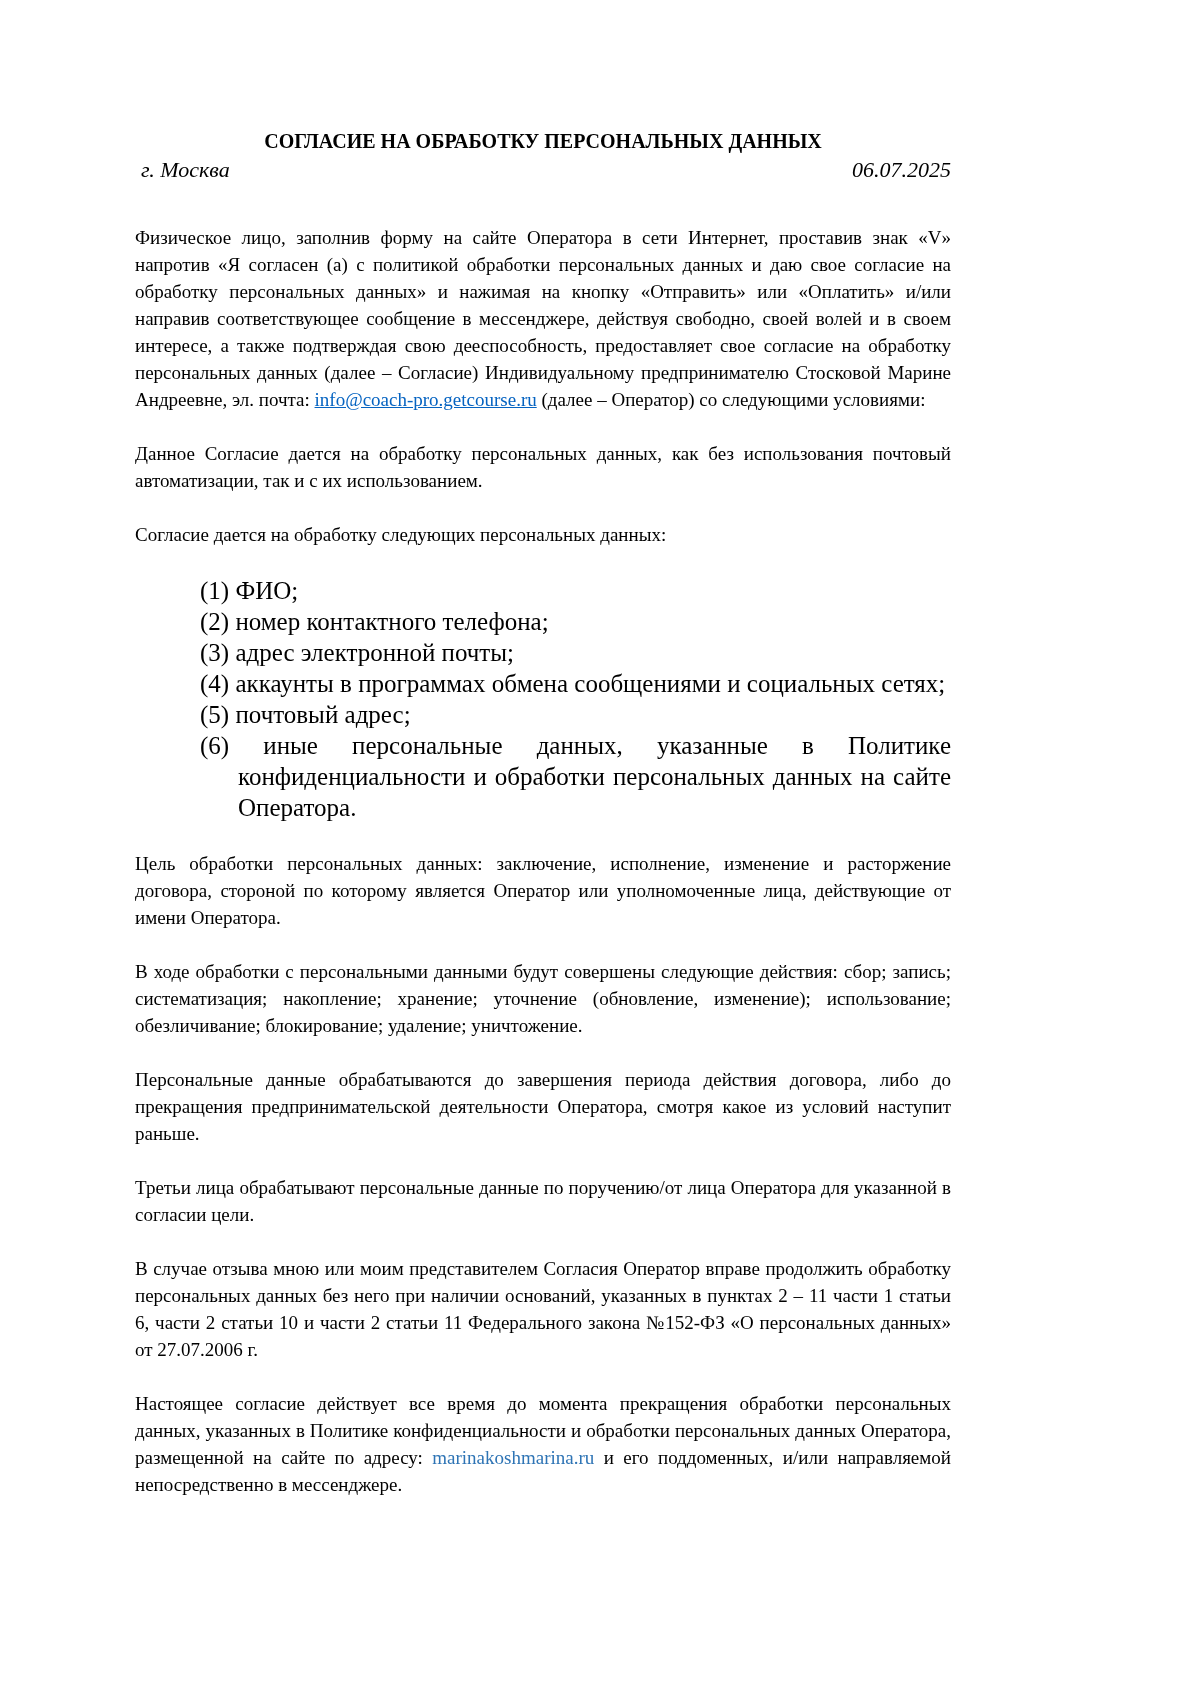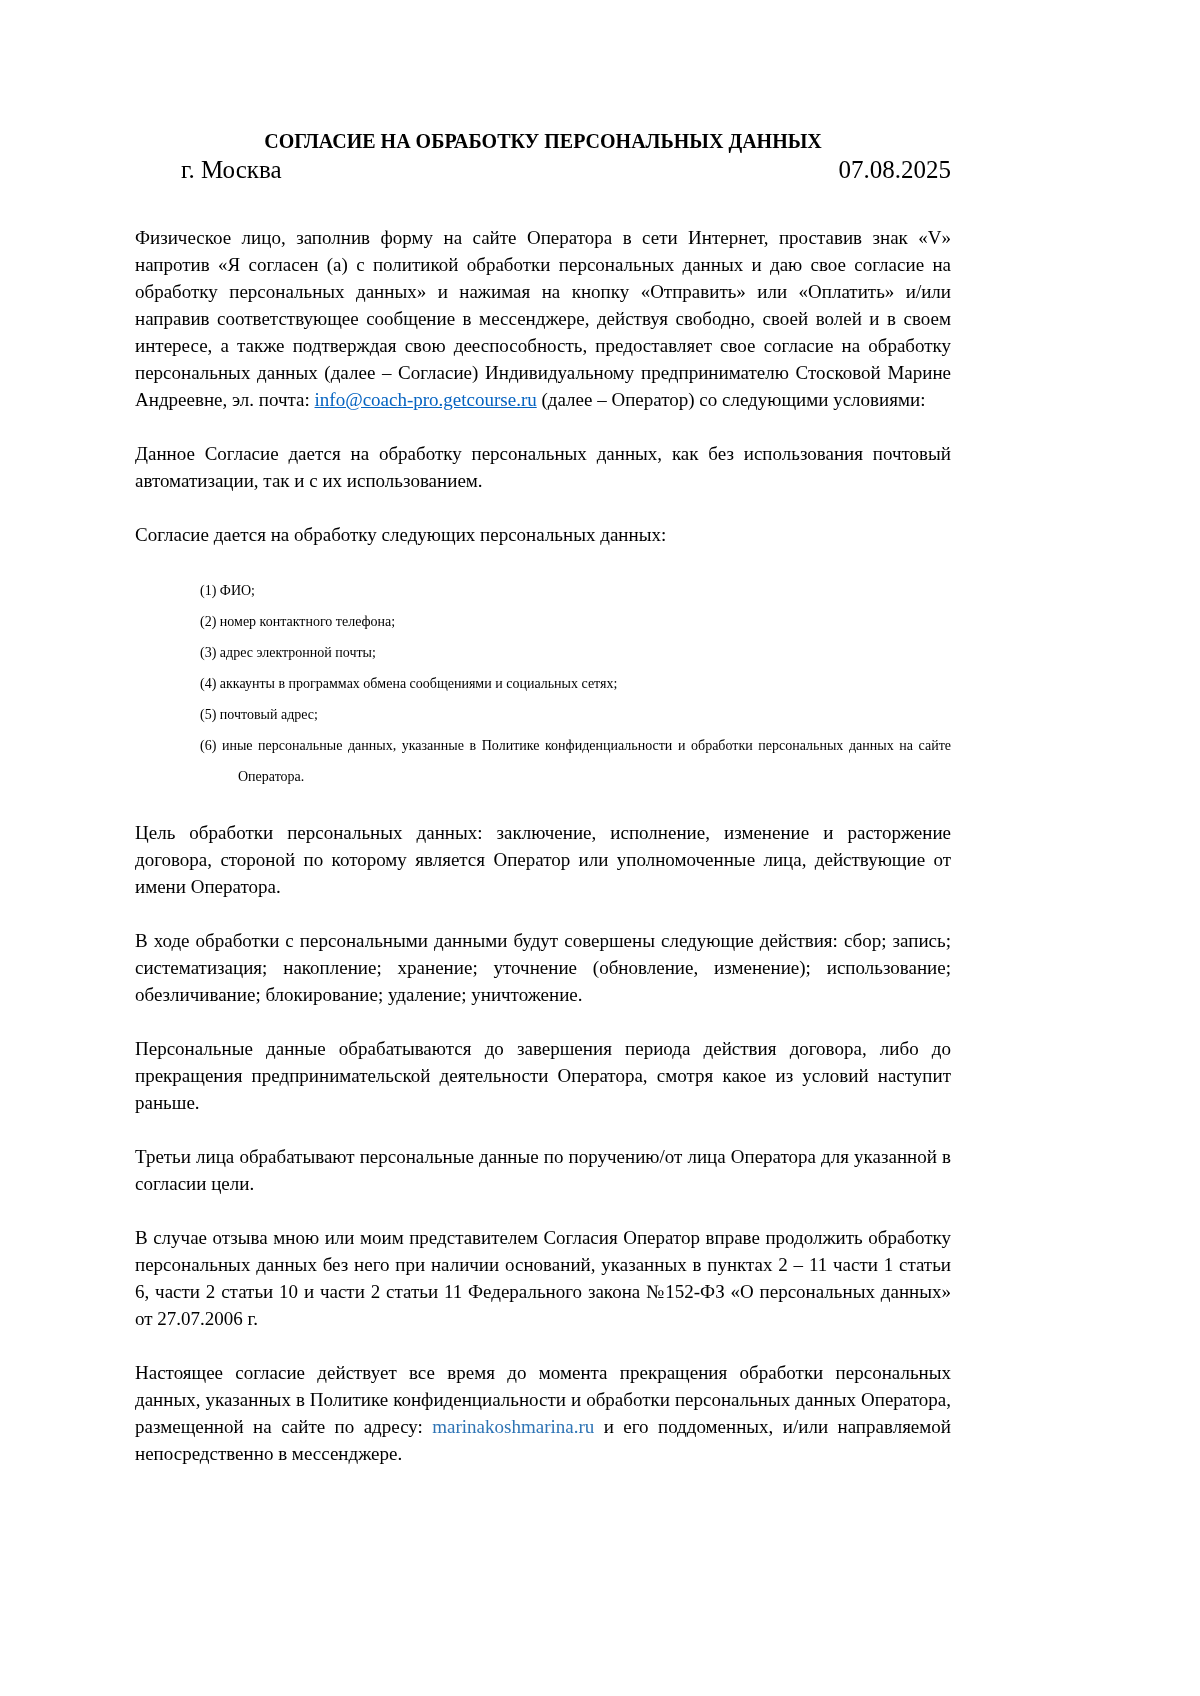--- a/index.html
+++ b/index.html
@@ -24,38 +24,38 @@
   .doc-title {
     text-align: center;
     font-weight: bold;
     font-size: 20px;
     line-height: 27px;
     margin: 0;
   }
   .place-date {
     display: flex;
     justify-content: space-between;
-    font-size: 25px;
+    font-style: italic;
+    font-size: 22px;
     line-height: 27px;
     margin-top: 1px;
-    margin-left: 40px;
   }
   .place-date .place { padding-left: 6px; }
   .body-text p {
     font-size: 19px;
     line-height: 27px;
     text-align: justify;
     margin: 27px 0;
   }
   .body-text p.first-para {
     margin-top: 41px;
   }
   .pd-list {
     margin: 20px 0 27px 65px;
-    font-size: 14px;
+    font-size: 25px;
     line-height: 31px;
   }
   .pd-list .list-item {
     padding-left: 38px;
     text-indent: -38px;
     text-align: justify;
   }
   a.email-link {
     color: var(--link-email, #0563C1);
     text-decoration: underline;
@@ -68,21 +68,21 @@
 </style>
 </head>
 <body style="background: rgb(255, 255, 255); color: rgb(0, 0, 0);">
 
 <div class="page">
 
   <h1 class="doc-title">СОГЛАСИЕ НА ОБРАБОТКУ ПЕРСОНАЛЬНЫХ ДАННЫХ</h1>
 
   <div class="place-date">
     <span class="place">г. Москва</span>
-    <span class="date">07.08.2025</span>
+    <span class="date">06.07.2025</span>
   </div>
 
   <div class="body-text">
 
     <p class="first-para"><span>Физическое лицо, заполнив форму на сайте Оператора в сети Интернет, проставив знак «V» напротив «Я согласен (а) с политикой обработки персональных данных и даю свое согласие на обработку персональных данных» и нажимая на кнопку «Отправить» или «Оплатить» и/или направив соответствующее сообщение в мессенджере, действуя свободно, своей волей и в своем интересе, а также подтверждая свою дееспособность, предоставляет свое согласие на обработку персональных данных (далее – Согласие) Индивидуальному предпринимателю Стосковой Марине Андреевне, эл. почта: </span><a class="email-link" href="#">info@coach-pro.getcourse.ru</a><span> (далее – Оператор) со следующими условиями:</span></p>
 
     <p>Данное Согласие дается на обработку персональных данных, как без использования почтовый автоматизации, так и с их использованием.</p>
 
     <p>Согласие дается на обработку следующих персональных данных:</p>
 

